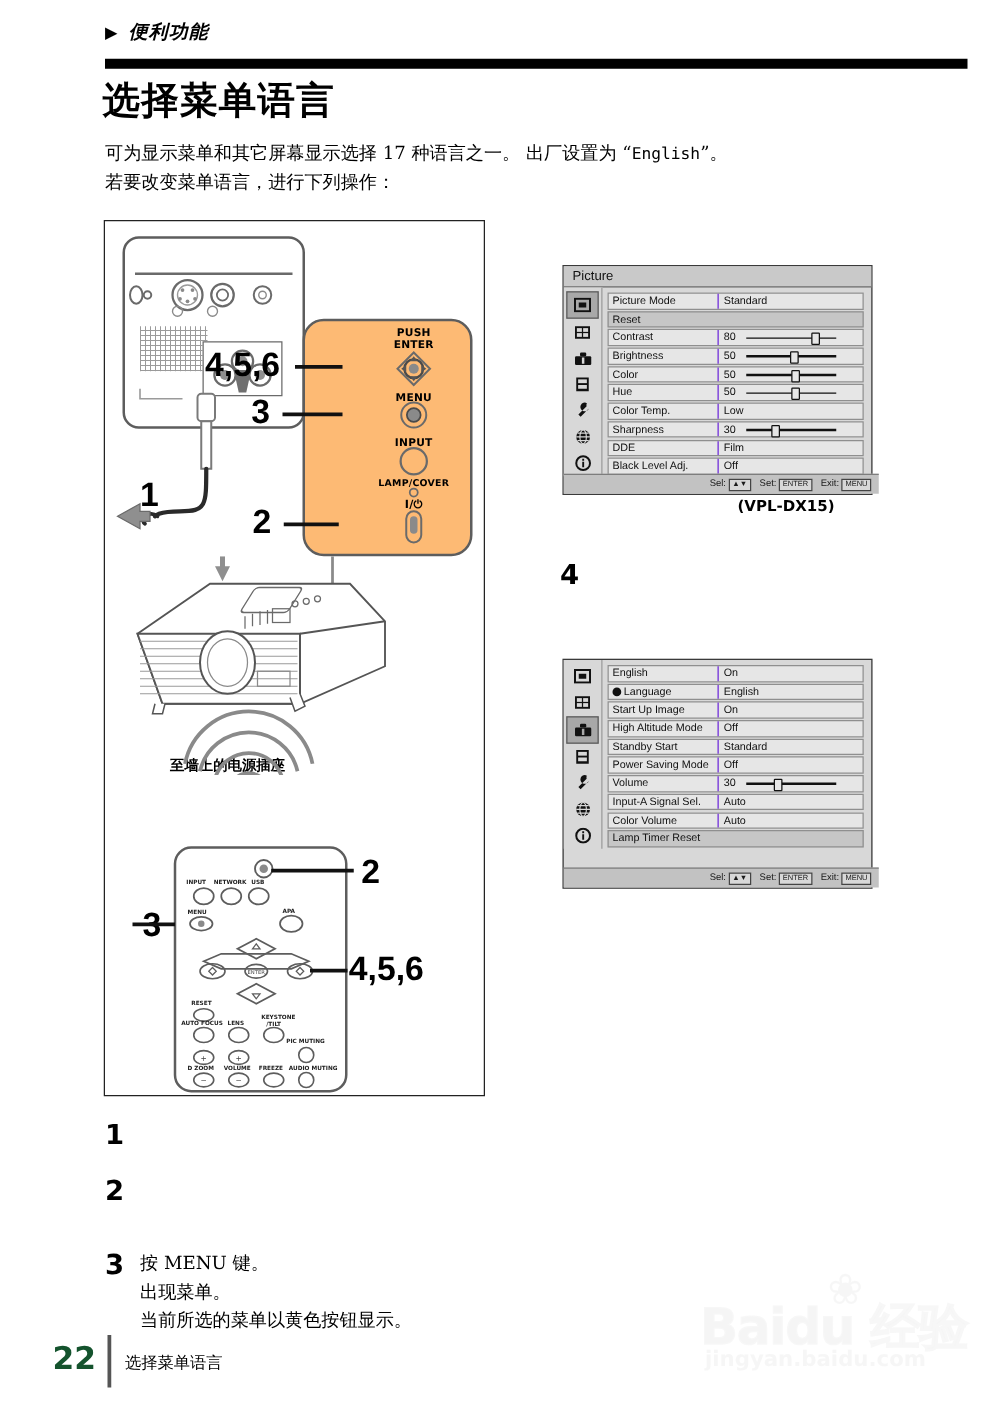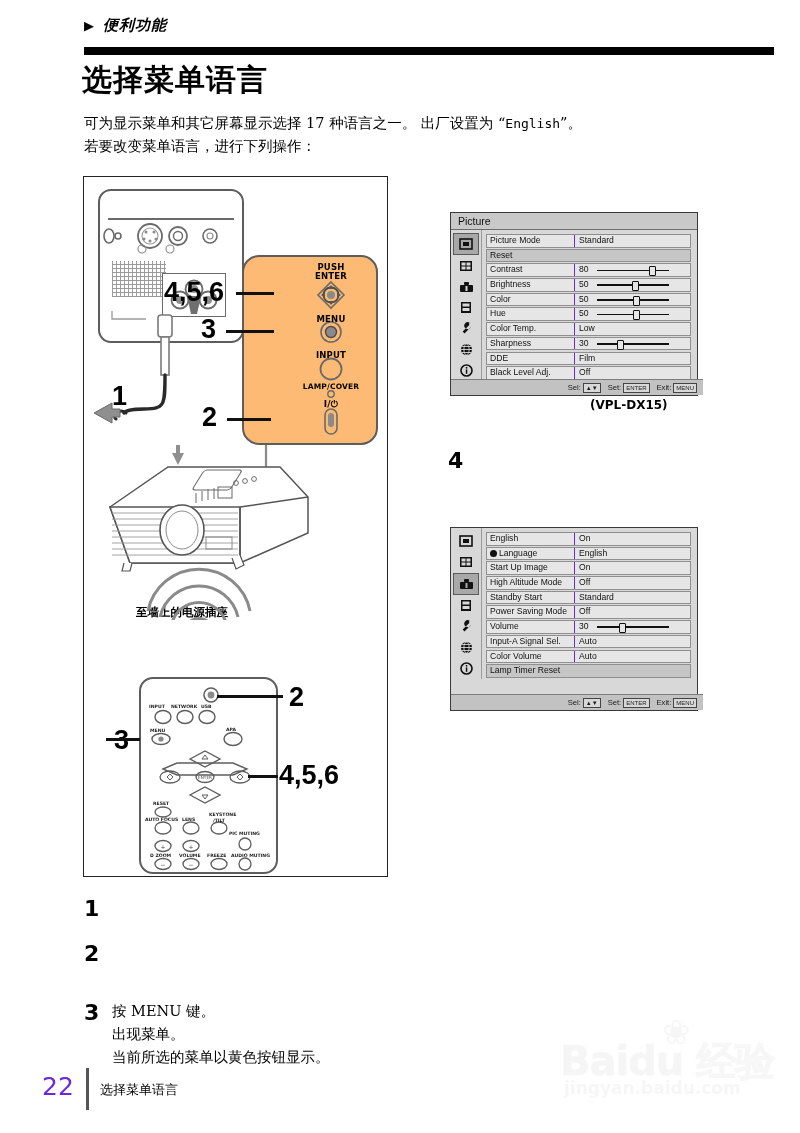--- a/index.html
+++ b/index.html
@@ -79,21 +79,21 @@
        line-height:8px;margin-left:2px;}
   .capt{position:absolute;font-size:12px;font-weight:bold;font-family:"DejaVu Sans",sans-serif;}
 
   
   .step{position:absolute;display:flex;}
   .step .n{font-size:22px;font-weight:bold;font-family:"DejaVu Sans",sans-serif;width:28px;flex:none;}
   .step .t{font-size:14.5px;line-height:23px;font-family:"DejaVu Serif",serif;}
   .mono{font-family:"DejaVu Sans Mono",monospace;font-size:12.5px;}
 
   
-  .pgnum{position:absolute;left:42px;top:1072px;font-size:25px;font-family:"DejaVu Sans",sans-serif;color:#6d28d9;}
+  .pgnum{position:absolute;left:42px;top:1072px;font-size:25px;font-family:"DejaVu Sans",sans-serif;color:#14532d;font-weight:bold;}
   .footrule{position:absolute;left:86px;top:1068px;width:3px;height:42px;background:#555;}
   .foottxt{position:absolute;left:100px;top:1081px;font-size:13px;font-family:"DejaVu Sans",sans-serif;}
 
   
   .wm{position:absolute;left:556px;top:1012px;width:240px;height:90px;opacity:.28;}
   .wm-main{position:absolute;left:4px;top:22px;font-size:40px;font-weight:bold;color:#dcdcdc;
            font-family:"DejaVu Sans",sans-serif;letter-spacing:-1px;
            -webkit-text-stroke:1px #e3e3e3;}
   .wm-sub{position:absolute;left:8px;top:66px;font-size:17px;color:#e0e0e0;font-weight:bold;
           font-family:"DejaVu Sans",sans-serif;}

